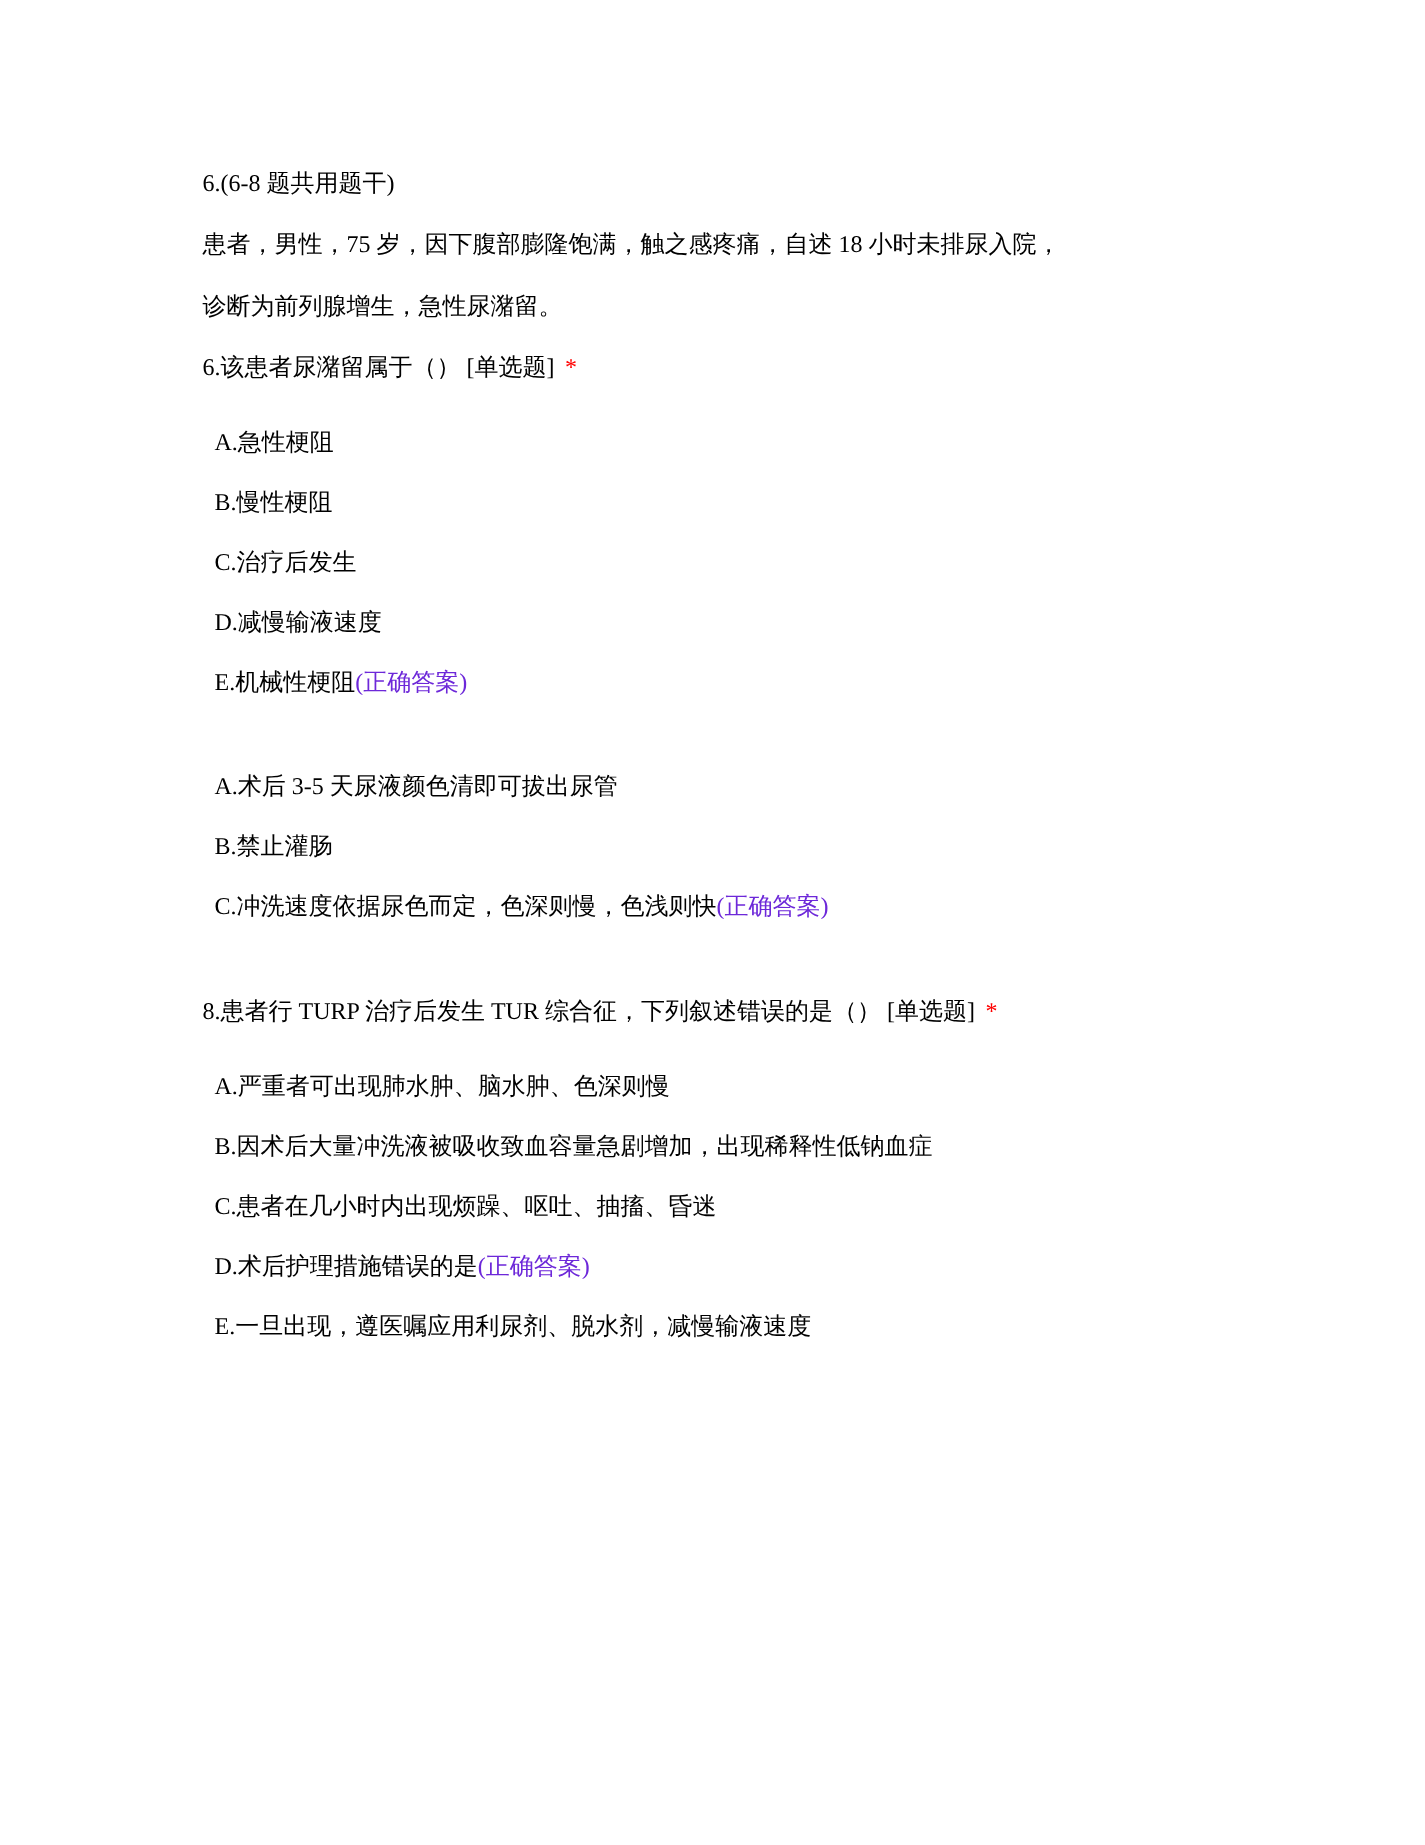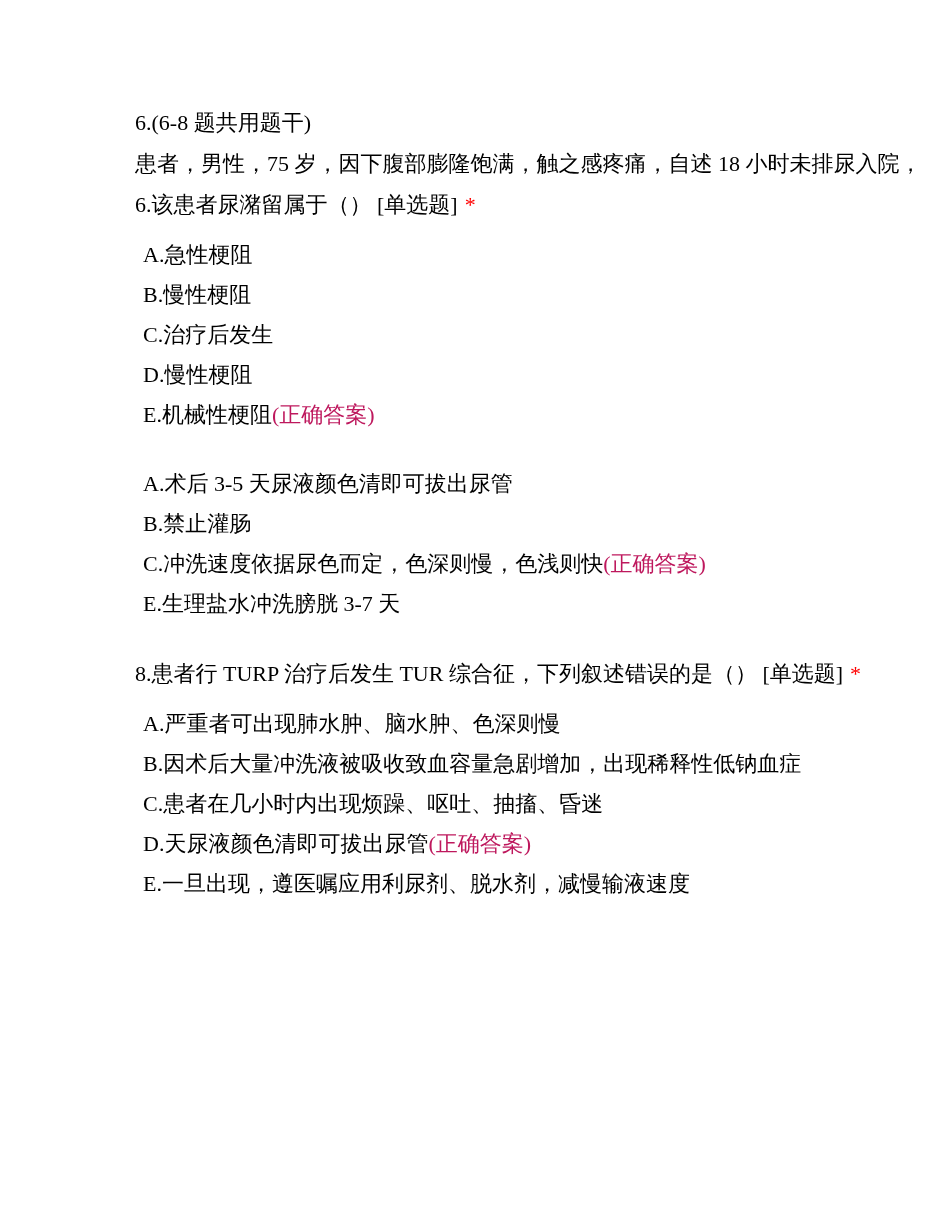--- a/index.html
+++ b/index.html
@@ -4,79 +4,79 @@
 <style>
   html, body { margin: 0; padding: 0; background: #ffffff; }
   .page {
     position: relative;
     width: 950px;
     height: 1230px;
     background: #ffffff;
     box-sizing: border-box;
     padding: 102px 55px 0 135px;
     font-family: "Liberation Serif", "DejaVu Serif", serif;
-    font-size: 22px;
+    font-size: 16px;
     color: #000000;
     overflow: hidden;
   }
   .hline {
     line-height: 41px;
     white-space: nowrap;
   }
   .question { margin-top: 29px; }
   .options { margin: 10px 0 0 8px; }
   .opt {
     line-height: 40px;
     white-space: nowrap;
   }
   .required {
     color: #ff0000;
     margin-left: 7px;
   }
   .answer {
-    color: #be185d;
+    color: #6d28d9;
     margin-top: 36px;
   }
 </style>
 </head>
 <body>
 
 <div class="page">
 
   <div class="hline">6.(6-8 题共用题干)</div>
   <div class="hline">患者，男性，75 岁，因下腹部膨隆饱满，触之感疼痛，自述 18 小时未排尿入院，</div>
+  <div class="hline">诊断为前列腺增生，急性尿潴留。</div>
 
   <section>
     <div class="hline">
       <span>6.该患者尿潴留属于（） [单选题]</span><span class="required">*</span>
     </div>
     <div class="options">
       <div class="opt"><span>A.急性梗阻</span></div>
       <div class="opt"><span>B.慢性梗阻</span></div>
       <div class="opt"><span>C.治疗后发生</span></div>
-      <div class="opt"><span>D.慢性梗阻</span></div>
+      <div class="opt"><span>D.减慢输液速度</span></div>
       <div class="opt"><span>E.机械性梗阻</span><span class="answer">(正确答案)</span></div>
     </div>
   </section>
 
   <section class="question">
     <div class="options">
       <div class="opt"><span>A.术后 3-5 天尿液颜色清即可拔出尿管</span></div>
       <div class="opt"><span>B.禁止灌肠</span></div>
       <div class="opt"><span>C.冲洗速度依据尿色而定，色深则慢，色浅则快</span><span class="answer">(正确答案)</span></div>
-      <div class="opt"><span>E.生理盐水冲洗膀胱 3-7 天</span></div>
     </div>
   </section>
 
   <section class="question">
     <div class="hline">
       <span>8.患者行 TURP 治疗后发生 TUR 综合征，下列叙述错误的是（） [单选题]</span><span class="required">*</span>
     </div>
     <div class="options">
       <div class="opt"><span>A.严重者可出现肺水肿、脑水肿、色深则慢</span></div>
       <div class="opt"><span>B.因术后大量冲洗液被吸收致血容量急剧增加，出现稀释性低钠血症</span></div>
       <div class="opt"><span>C.患者在几小时内出现烦躁、呕吐、抽搐、昏迷</span></div>
-      <div class="opt"><span>D.天尿液颜色清即可拔出尿管</span><span class="answer">(正确答案)</span></div>
+      <div class="opt"><span>D.术后护理措施错误的是</span><span class="answer">(正确答案)</span></div>
       <div class="opt"><span>E.一旦出现，遵医嘱应用利尿剂、脱水剂，减慢输液速度</span></div>
     </div>
   </section>
 
 </div>
 
 </body></html>

